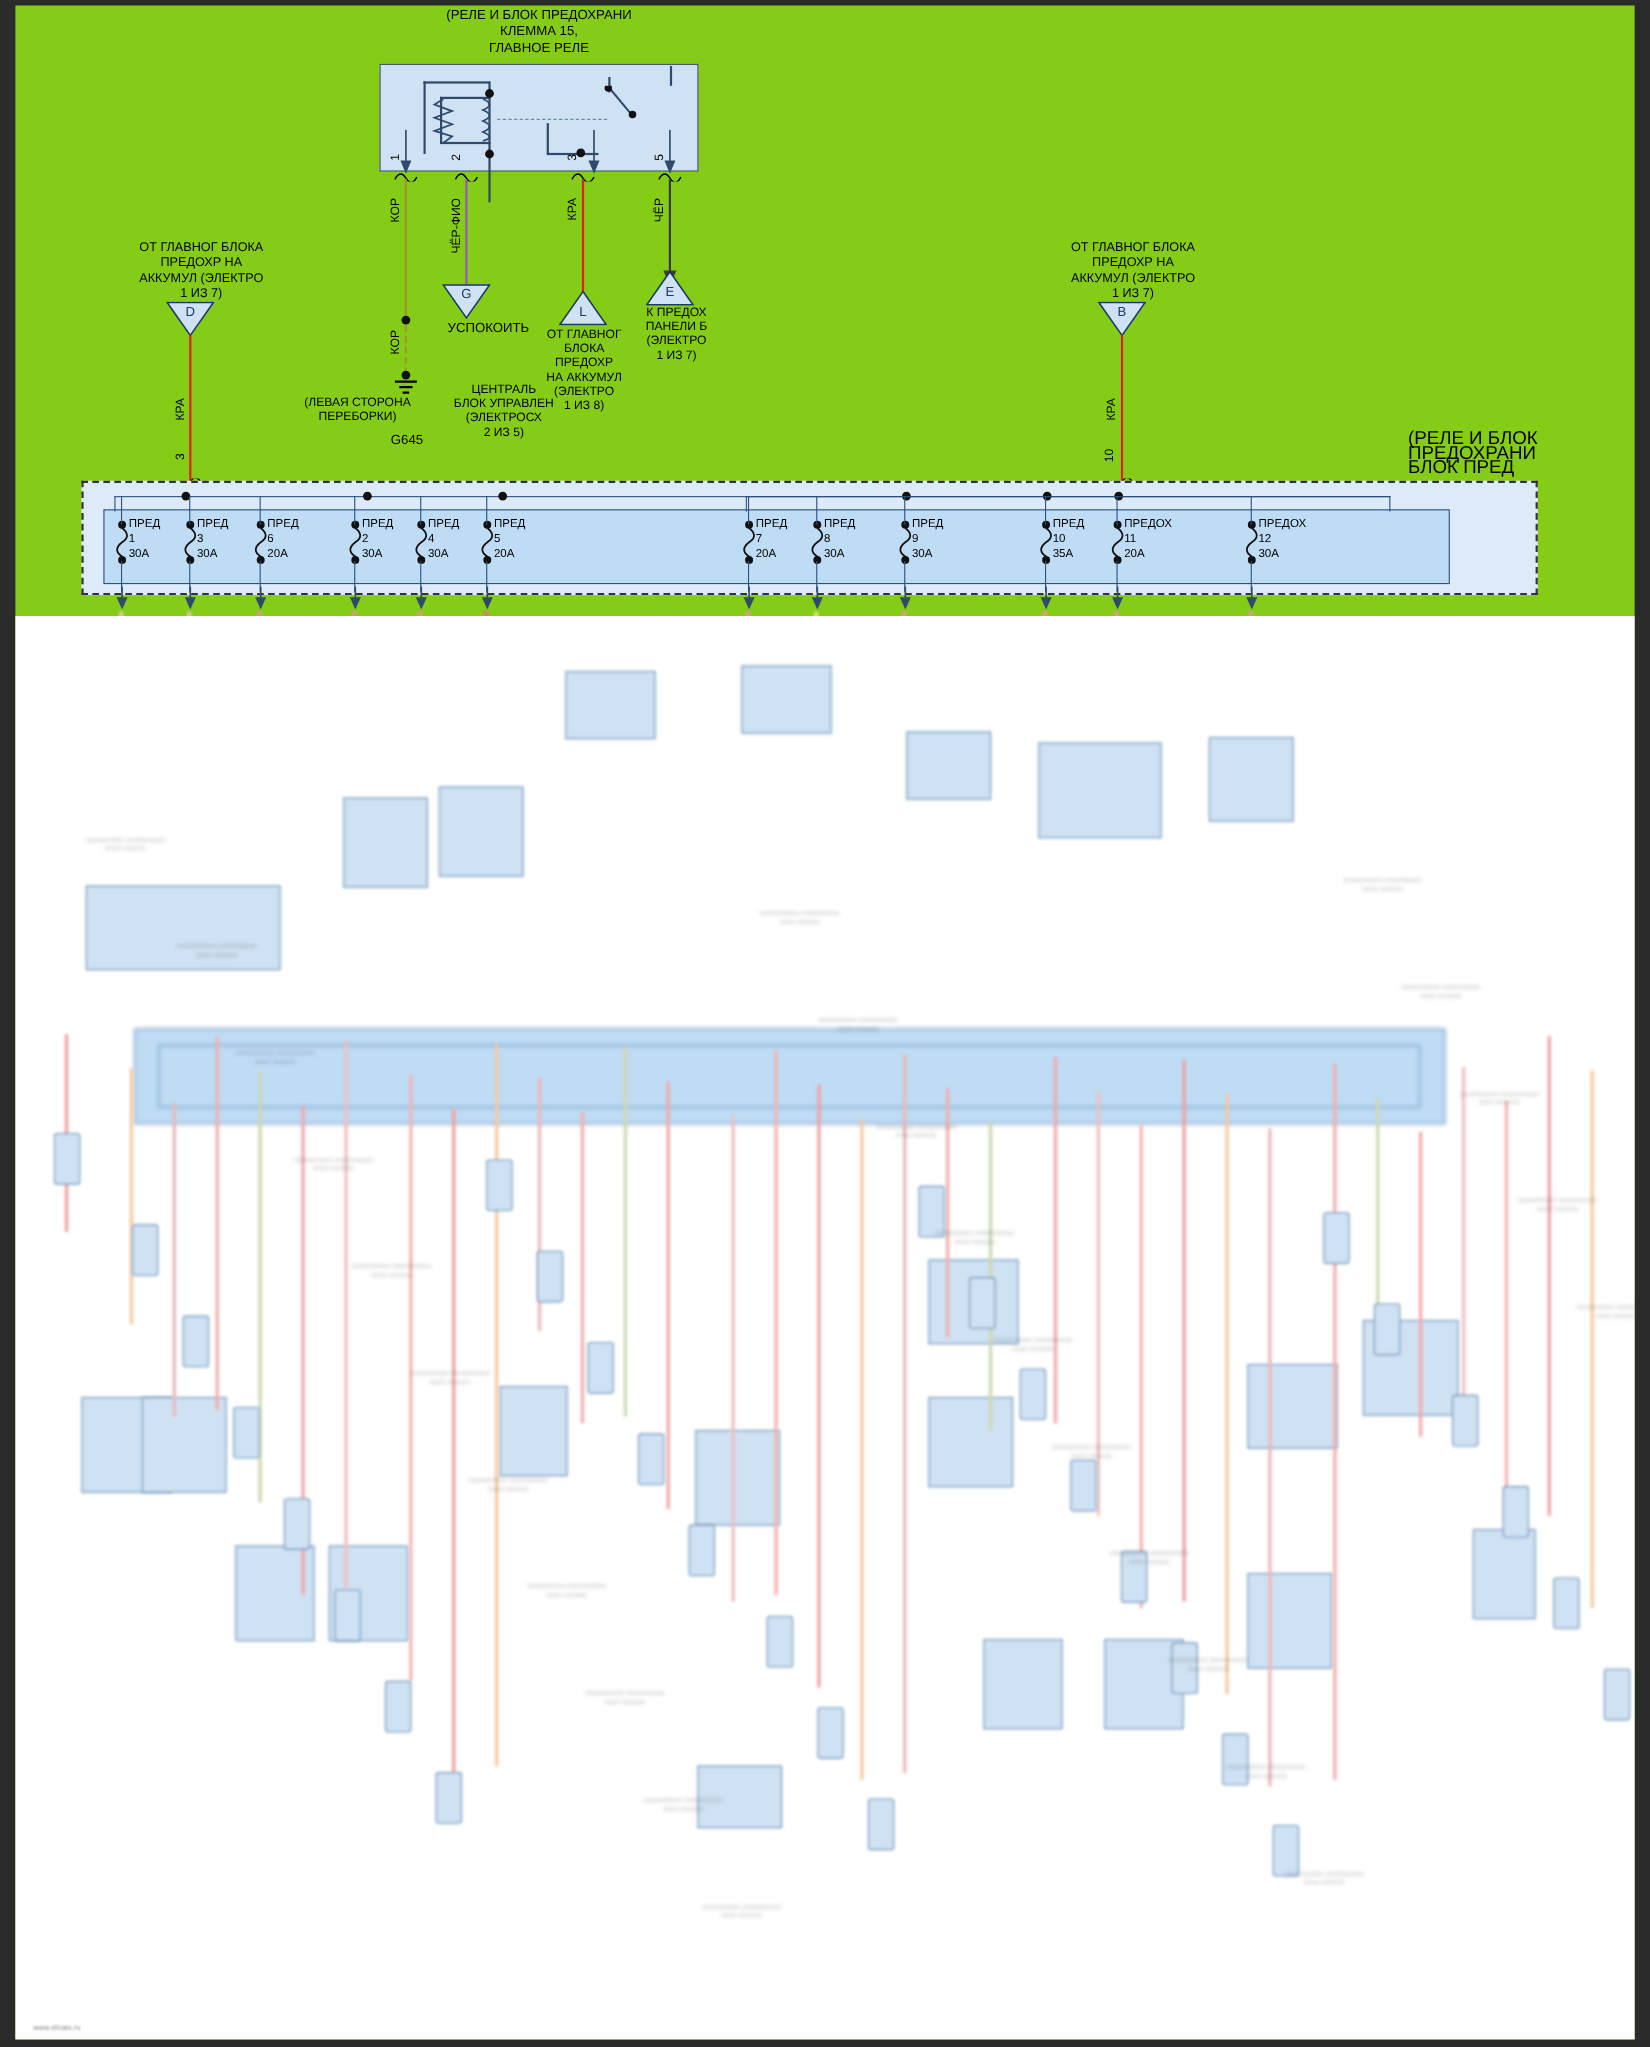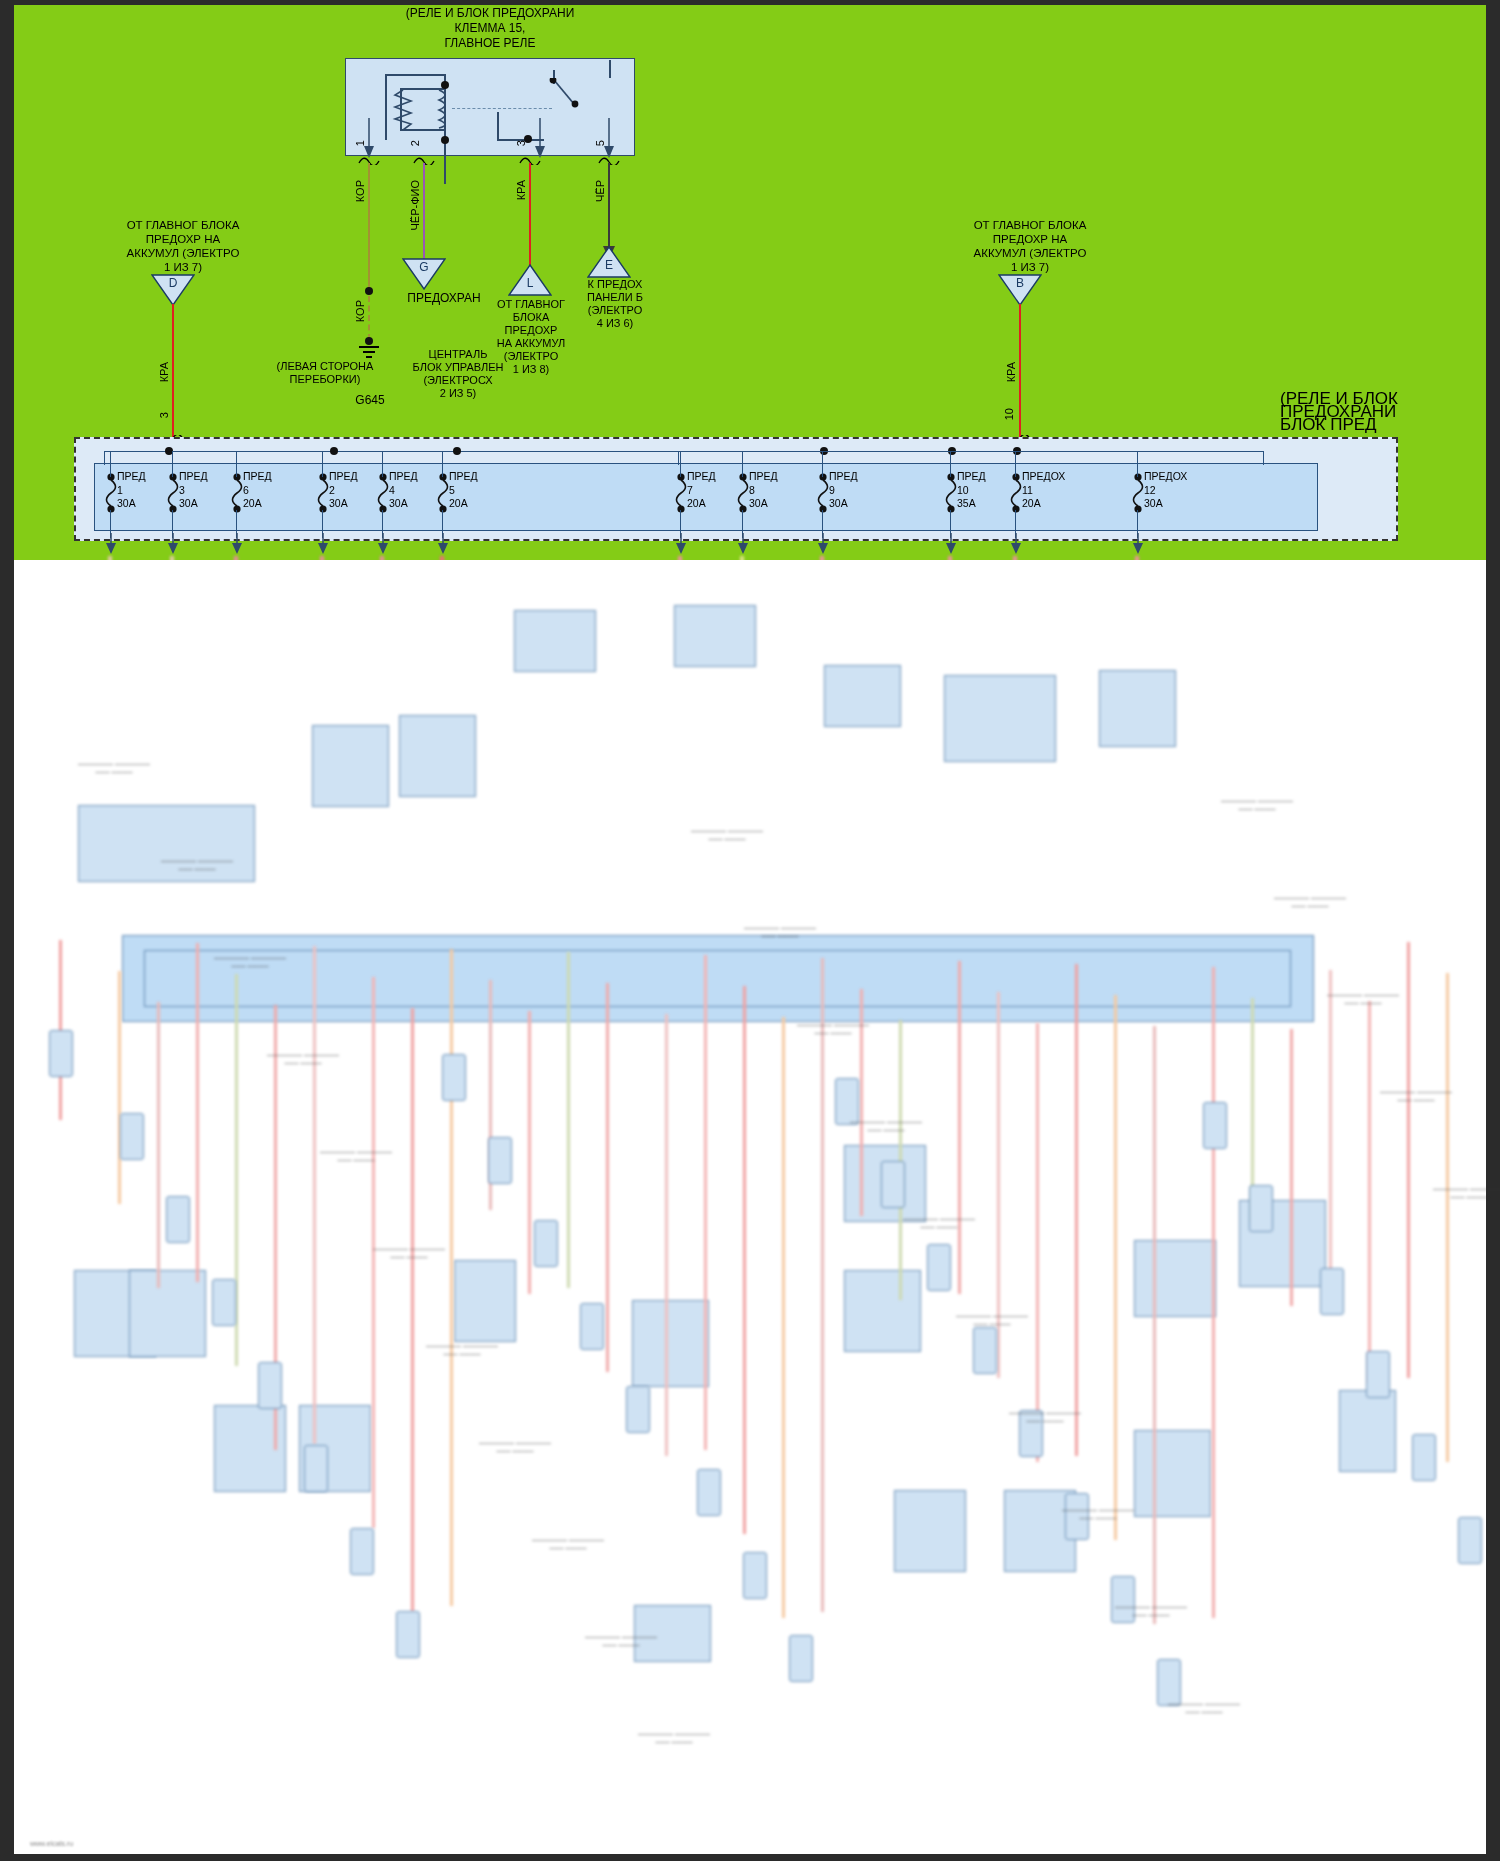--- a/index.html
+++ b/index.html
@@ -135,21 +135,21 @@
 2 ИЗ 5)</div>
 
   <div class="wire" style="left:423px;top:163px;height:97px;background:#9a57b5;"></div>
   <div class="vtxt" style="left:409px;top:180px;">ЧЁР-ФИО</div>
   <div class="tri-wrap" style="left:402px;top:258px;">
     <svg width="44" height="32">
         <polygon points="1,1 43,1 22,31" fill="#cfe2f3" stroke="#1a3a63" stroke-width="1.4"></polygon>
       </svg>
     <div class="tri-lbl">G</div>
   </div>
-  <div class="txt" style="left:384px;top:292px;width:120px;font-size:12px;">ПРЕДОХРАН</div>
+  <div class="txt" style="left:384px;top:292px;width:120px;font-size:12px;">УСПОКОИТЬ</div>
 
   <div class="wire" style="left:529px;top:163px;height:103px;background:#e02020;"></div>
   <div class="vtxt" style="left:515px;top:180px;">КРА</div>
   <div class="tri-wrap" style="left:508px;top:264px;">
     <svg width="44" height="32">
         <polygon points="22,1 43,31 1,31" fill="#cfe2f3" stroke="#1a3a63" stroke-width="1.4"></polygon>
       </svg>
     <div class="tri-up-lbl">L</div>
   </div>
   <div class="txt" style="left:475px;top:298px;width:112px;font-size:11px;line-height:13px;">ОТ ГЛАВНОГ
@@ -166,21 +166,21 @@
     </svg>
   <div class="tri-wrap" style="left:587px;top:246px;">
     <svg width="44" height="32">
         <polygon points="22,1 43,31 1,31" fill="#cfe2f3" stroke="#1a3a63" stroke-width="1.4"></polygon>
       </svg>
     <div class="tri-up-lbl">E</div>
   </div>
   <div class="txt" style="left:560px;top:278px;width:110px;font-size:11px;line-height:13px;">К ПРЕДОХ
 ПАНЕЛИ Б
 (ЭЛЕКТРО
-4 ИЗ 6)</div>
+1 ИЗ 7)</div>
 
   <div class="txt" style="left:78px;top:218px;width:210px;font-size:11.5px;line-height:14px;">ОТ ГЛАВНОГ БЛОКА
 ПРЕДОХР НА
 АККУМУЛ (ЭЛЕКТРО
 1 ИЗ 7)</div>
   <div class="tri-wrap" style="left:151px;top:274px;">
     <svg width="44" height="32">
         <polygon points="1,1 43,1 22,31" fill="#cfe2f3" stroke="#1a3a63" stroke-width="1.4"></polygon>
       </svg>
     <div class="tri-lbl">D</div>

